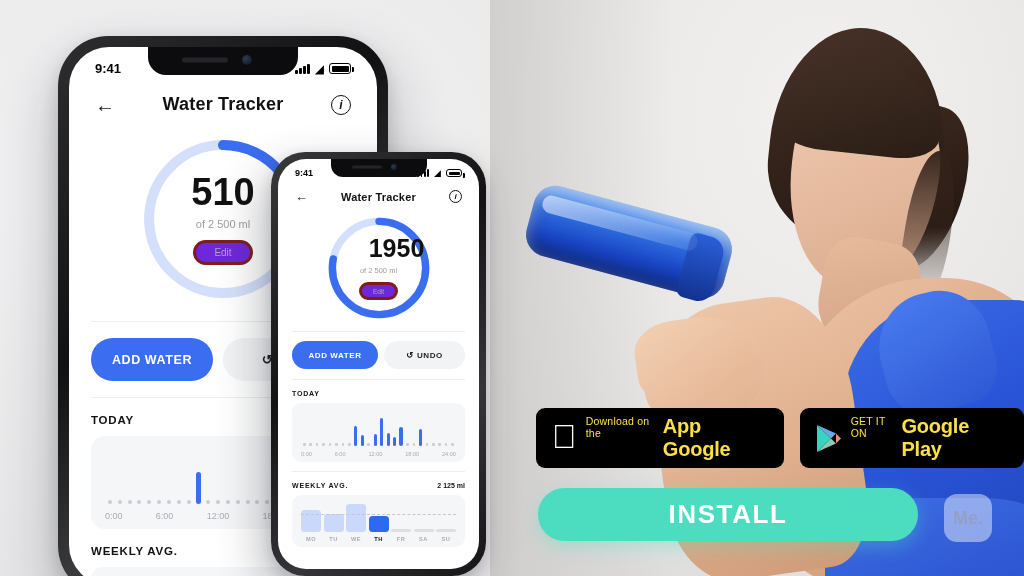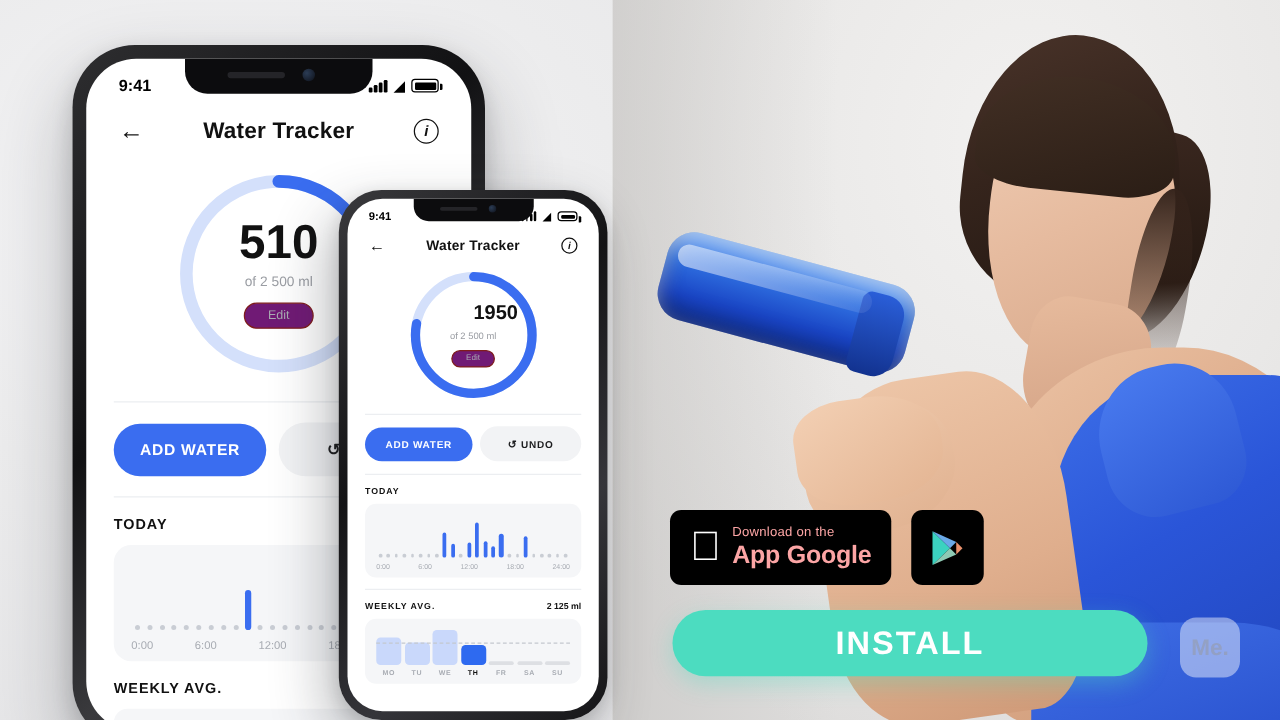--- a/index.html
+++ b/index.html
@@ -193,37 +193,37 @@
   .ring{ position:relative; }
   .phone-back .ring{ width:168px; height:168px; }
   .phone-front .ring{ width:106px; height:106px; }
   .ring svg{ width:100%; height:100%; transform:rotate(-90deg); display:block; }
   .ring-center{
     position:absolute; inset:0; display:flex; flex-direction:column;
     align-items:center; justify-content:center;
   }
   .ring-val{ font-weight:bold; color:#111; line-height:1; }
   .phone-back .ring-val{ font-size:38px; }
-  .phone-front .ring-val{ font-size:16px;margin-left:36px; }
+  .phone-front .ring-val{ font-size:25px;margin-left:36px; }
   .ring-sub{ color:#9a9da3; }
   .phone-back .ring-sub{ font-size:11px; margin-top:7px; }
   .phone-front .ring-sub{ font-size:7.5px; margin-top:5px; }
   .edit-btn{
-    border:1px solid #7f1d1d; color:#a9acb2; background:#701a75;
+    border:3px solid #7f1d1d; color:#a9acb2; background:#6d28d9;
     border-radius:20px; text-align:center;
   }
   .phone-back .edit-btn{ font-size:10px; padding:4px 18px; margin-top:10px; }
   .phone-front .edit-btn{ font-size:6.5px; padding:2.5px 11px; margin-top:7px; }
 
   .divider{ height:1px; background:#eceef1; }
   .phone-back .divider{ margin:18px 22px 0 22px; }
   .phone-front .divider{ margin:10px 14px 0 14px; }
 
   
-  .actions{ display:flex; gap:10px;align-items:flex-end; }
+  .actions{ display:flex; gap:10px; }
   .phone-back .actions{ padding:16px 22px 0 22px; }
   .phone-front .actions{ padding:9px 14px 0 14px; gap:6px; }
   .btn-add{
     background:#3a6df0; color:#fff; font-weight:bold; border:none;
     border-radius:30px; text-align:center; letter-spacing:.6px;
   }
   .phone-back .btn-add{ flex:0 0 122px; padding:14px 0; font-size:12.5px; }
   .phone-front .btn-add{ flex:0 0 86px; padding:9px 0; font-size:8px; }
   .btn-undo{
     background:#f2f3f5; color:#1c1c1e; font-weight:bold; border:none;
@@ -274,21 +274,21 @@
   .phone-front .wlabel{ font-size:5.6px; margin-top:4px; }
   .wlabel.active{ color:#111; }
   .avgline{ position:absolute; left:0; right:0; border-top:1px dashed #c3c7ce; }
 
   
   .badges{ position:absolute; left:536px; top:408px; display:flex; gap:16px; }
   .badge{
     background:#000; border-radius:9px; display:flex; align-items:center;
     gap:9px; padding:8px 16px; height:60px; box-sizing:border-box;
   }
-  .badge-txt{ display:flex; flex-direction:column; justify-content:flex-end; color:#fca5a5; }
+  .badge-txt{ display:flex; justify-content:flex-end; color:#fde047; }
   .badge-small{ font-size:10.5px; letter-spacing:.2px; line-height:1.15; }
   .badge-big{ font-size:20px; font-weight:bold; line-height:1.15; letter-spacing:-.2px; }
   .apple-ico{ font-size:33px; color:#fff; line-height:1; margin-top:-4px; }
   .play-ico{ width:26px; height:29px; position:relative; }
 
   
   .install{
     position:absolute; left:538px; top:488px; width:380px; height:53px;
     background:#4cdcc0; border:none; border-radius:28px; color:#fff;
     font-size:26px; font-weight:bold; letter-spacing:1.6px;
@@ -675,18 +675,22 @@
   </a>
   <a class="badge">
     <span class="play-ico">
       <svg viewBox="0 0 26 29" width="26" height="29">
         <polygon points="1,1 15,14.5 1,28" fill="#3bd2c0"></polygon>
         <polygon points="1,1 15,14.5 20,9.5" fill="#6aa9e8"></polygon>
         <polygon points="1,28 15,14.5 20,19.5" fill="#8ec9b4"></polygon>
         <polygon points="20,9.5 25,14.5 20,19.5" fill="#e8906c"></polygon>
       </svg>
     </span>
+    <span class="badge-txt">
+      <span class="badge-small">GET IT ON</span>
+      <span class="badge-big">Google Play</span>
+    </span>
   </a>
 </div>
 
 <button class="install">INSTALL</button>
 
 <div class="logo">Me.</div>
 
 </body></html>

